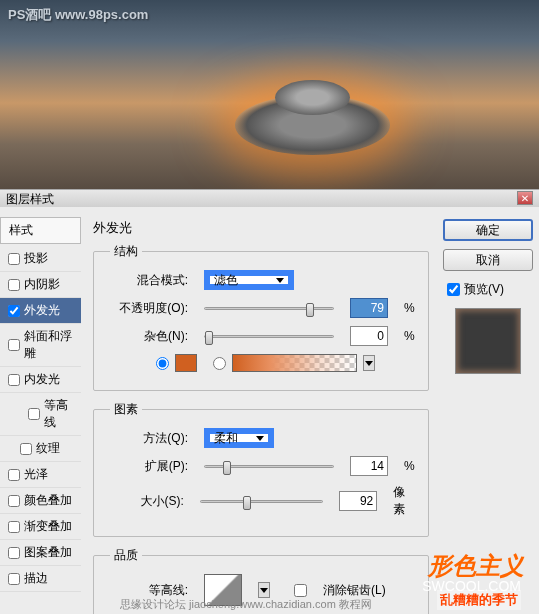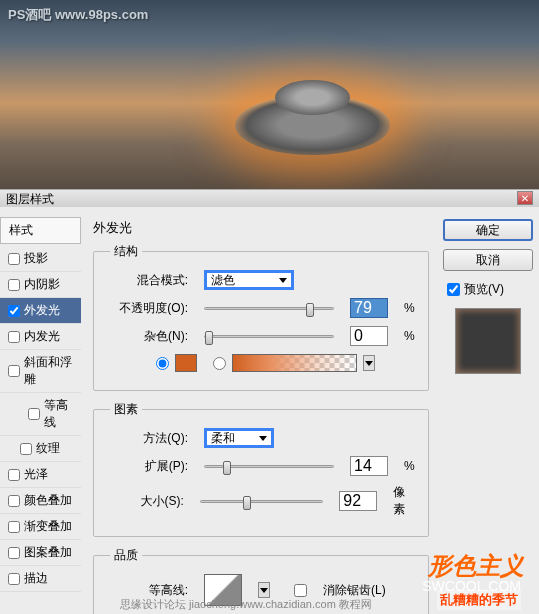--- a/index.html
+++ b/index.html
@@ -29,27 +29,27 @@
     
     .center-panel { flex: 1; padding: 12px 8px; }
     .section-title { font-size: 13px; margin-bottom: 6px; }
     
     fieldset { border: 1px solid #bbb; border-radius: 2px; padding: 10px 12px; margin-bottom: 10px; position: relative; }
     fieldset legend { padding: 0 4px; font-size: 12px; margin-left: 4px; margin-top: 23px; }
     
     .row { display: flex; align-items: center; margin-bottom: 8px; gap: 16px; }
     .label { width: 82px; text-align: right; font-size: 12px; }
     
-    .dropdown { border: 3px solid #3b82f6; background: #fff; height: 20px; padding: 1px 4px; display: flex; align-items: center; justify-content: space-between; font-size: 12px; }
+    .dropdown { border: 6px solid #3b82f6; background: #fff; height: 20px; padding: 1px 4px; display: flex; align-items: center; justify-content: space-between; font-size: 12px; }
     .dropdown-arrow { width: 0; height: 0; border-left: 4px solid transparent; border-right: 4px solid transparent; border-top: 5px solid #000; }
     
     .slider-track { height: 3px; background: #ccc; border: 1px solid #999; position: relative; border-radius: 2px; }
     .slider-thumb { position: absolute; top: -5px; width: 8px; height: 14px; background: linear-gradient(#f0f0f0, #c0c0c0); border: 1px solid #666; border-radius: 2px; }
     
-    .num-input { width: 38px; height: 20px; border: 1px solid #888; background: #fff; text-align: left; padding: 1px 3px; font-size: 16px; }
+    .num-input { width: 38px; height: 20px; border: 1px solid #888; background: #fff; text-align: right; padding: 1px 3px; font-size: 12px; }
     .num-input.blue { background: #5090d0; color: #fff; border: 1px solid #3060a0; }
     
     .radio-row { display: flex; align-items: center; gap: 6px; margin-left: 50px; }
     .color-swatch { width: 22px; height: 18px; border: 1px solid #666; }
     .gradient-bar { width: 125px; height: 18px; border: 1px solid #666; background: linear-gradient(90deg, #d06020 0%, #e89060 30%, rgba(232,144,96,0.3) 70%, rgba(232,144,96,0) 100%), repeating-conic-gradient(#ccc 0% 25%, #fff 0% 50%) 50% / 10px 10px; }
     .mini-arrow { width: 12px; height: 16px; background: #e0e0e0; border: 1px solid #888; display: flex; align-items: center; justify-content: center; }
     
     .contour-swatch { width: 38px; height: 32px; border: 1px solid #666; background: linear-gradient(135deg, #fff 0%, #fff 48%, #888 52%, #888 100%); }
     
     .right-panel { width: 102px; padding: 12px 6px; }
@@ -82,25 +82,25 @@
         <div class="left-item">
           <input type="checkbox" style="">
           <span>内阴影</span>
         </div>
         <div class="left-item selected">
           <input type="checkbox" checked="" style="">
           <span>外发光</span>
         </div>
         <div class="left-item">
           <input type="checkbox" style="">
+          <span>斜面和浮雕</span>
+        </div>
+        <div class="left-item">
+          <input type="checkbox" style="">
           <span>内发光</span>
-        </div>
-        <div class="left-item">
-          <input type="checkbox" style="">
-          <span>斜面和浮雕</span>
         </div>
         <div class="left-item" style="padding-left: 28px;">
           <input type="checkbox" style="">
           <span>等高线</span>
         </div>
         <div class="left-item" style="padding-left: 20px;">
           <input type="checkbox" style="">
           <span>纹理</span>
         </div>
         <div class="left-item">

